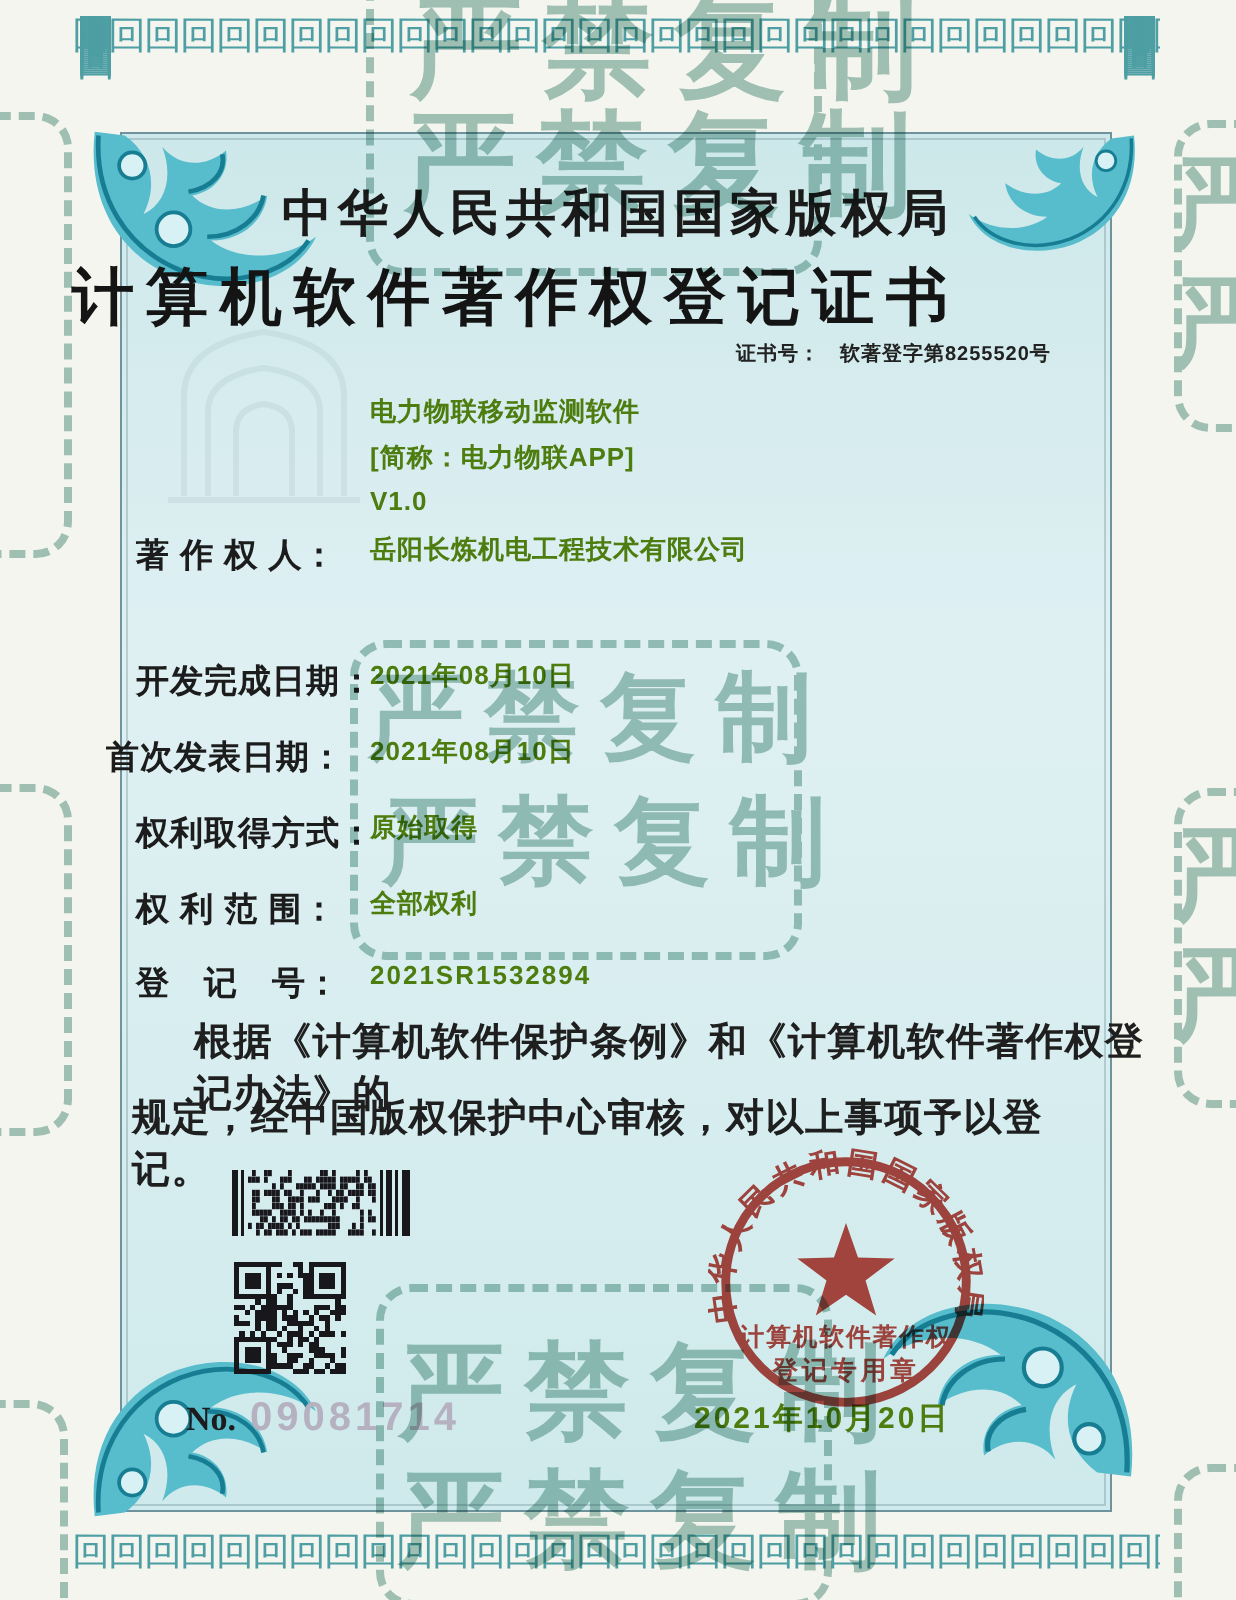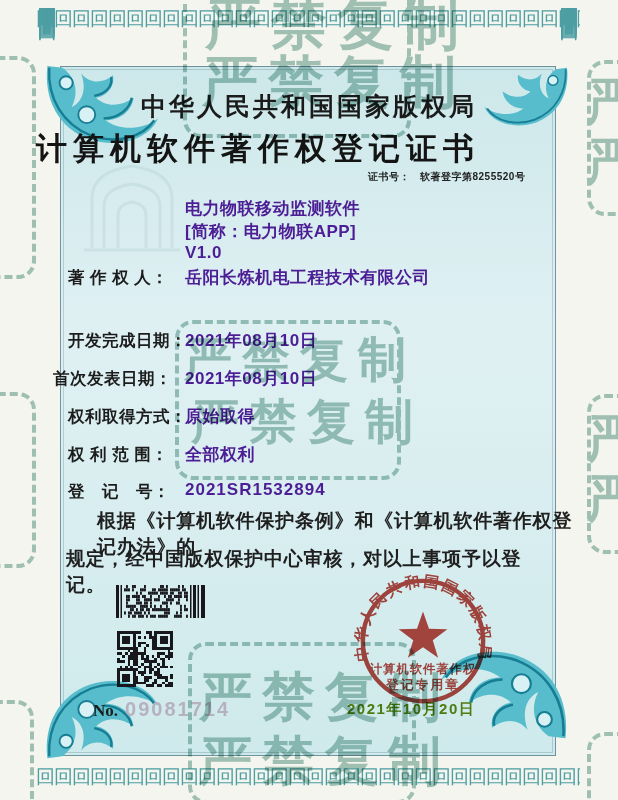--- a/index.html
+++ b/index.html
@@ -14,21 +14,21 @@
   .inner-frame{position:absolute;left:60px;top:66px;width:494px;height:688px;
     border:1.5px solid rgba(85,125,138,.8);outline:1px solid rgba(85,125,138,.3);outline-offset:-4px;
     background:linear-gradient(180deg,#cde8ea 0%,#dff0f3 38%,#d9eef0 62%,#cfeaec 100%);}
 
   .txt{position:absolute;color:#1d1d1d;}
   .authority{width:618px;text-align:center;font-size:25px;font-weight:700;letter-spacing:3px;color:#1a1a1a;}
   .cert-title{width:516px;text-align:center;font-size:31px;font-weight:800;letter-spacing:6px;color:#141414;}
   .certno{font-size:10px;font-weight:700;letter-spacing:.5px;color:#222;}
 
   .flabel{font-size:16.5px;font-weight:700;color:#1c1c1c;letter-spacing:.5px;}
-  .fvalue{font-size:17px;font-weight:700;color:#4c1d95;letter-spacing:.5px;}
+  .fvalue{font-size:13px;font-weight:700;color:#4d7c0f;letter-spacing:.5px;}
 
   .para-line{position:absolute;left:66px;width:486px;font-size:19px;font-weight:700;letter-spacing:.8px;color:#1f1f1f;}
 
   .no-label{font-family:"Liberation Serif", serif;font-size:17px;font-weight:700;color:#1c1c1c;}
   .no-value{font-size:20px;font-weight:600;color:#b6b1c1;letter-spacing:2px;margin-left:7px;}
   .issue-date{font-size:15px;font-weight:700;letter-spacing:1.5px;color:#4d7c0f;}
 
   .seal-svg{position:absolute;left:354px;top:574px;width:138px;height:138px;opacity:.9;mix-blend-mode:multiply;}
 
   

